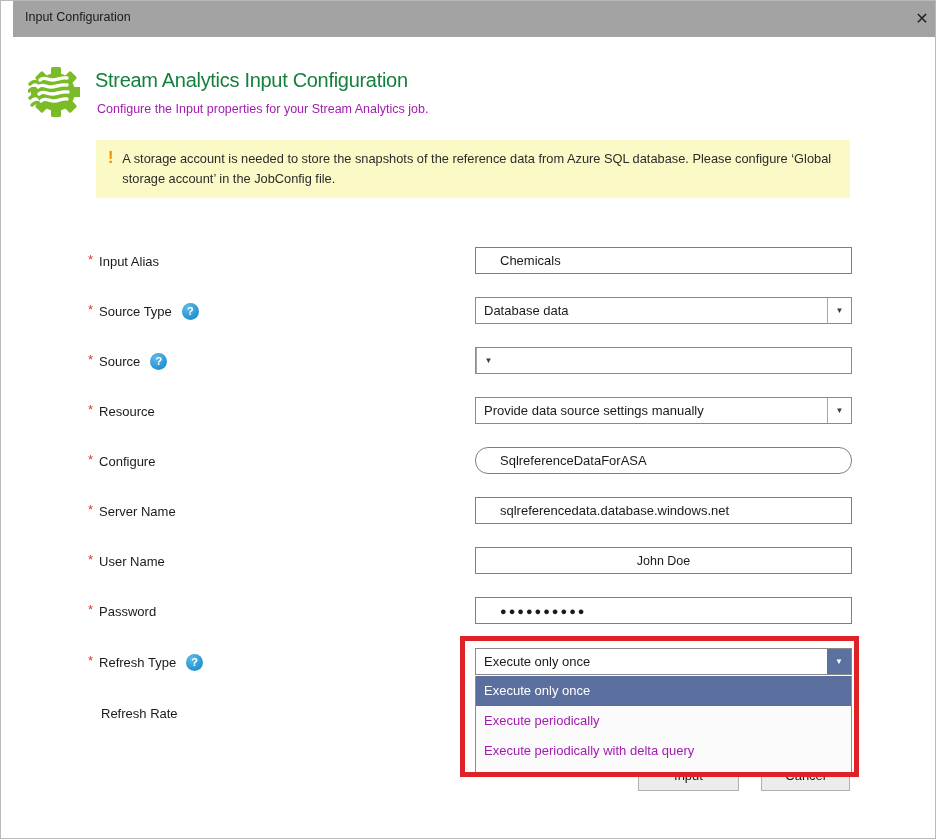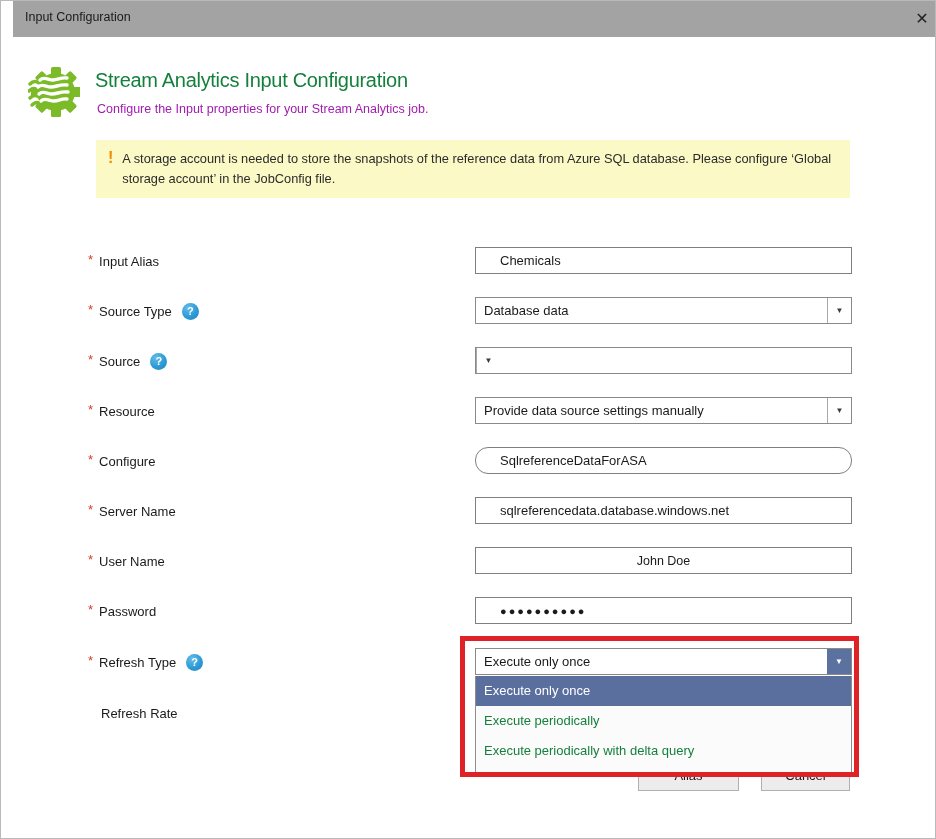--- a/index.html
+++ b/index.html
@@ -39,21 +39,21 @@
 
   .combo { position:absolute; left:474px; width:377px; height:27px;
     border:1px solid #8a8a8a; background:#fff; display:flex; align-items:center; cursor:default; }
   .combo-value { flex:1; font-size:13px; color:#1a1a1a; padding:0 8px; white-space:nowrap; overflow:hidden; }
   .combo-arrow { width:24px; height:100%; border-left:1px solid #a8a8a8;
     display:flex; align-items:center; justify-content:center; font-size:8px; color:#3c3c3c; }
   .combo-open .combo-arrow { background:#5b72a1; border-left:none; color:#ffffff; }
 
   .dd-list { position:absolute; left:474px; top:675px; width:377px; z-index:10;
     background:#fbfbfb; border:1px solid #8e8e8e; border-top:none; padding-bottom:6px; }
-  .dd-item { height:30px; line-height:30px; font-size:13px; color:#15803d; padding:0 8px;
+  .dd-item { height:30px; line-height:30px; font-size:13px; color:#a21caf; padding:0 8px;
     white-space:nowrap; cursor:default; }
   .dd-item.selected { background:#5a6f9e; color:#ffffff; }
 
   .annotation-rect { position:absolute; left:459px; top:635px; width:399px; height:141px;
     border:5px solid #df2226; z-index:20; pointer-events:none; }
 
   .btn { position:absolute; top:759px; height:31px; background:#ececec;
     border:1px solid #b0b0b0; font-family:"Liberation Sans",sans-serif;
     font-size:13px; color:#1a1a1a; cursor:pointer; z-index:1; }
   .btn-save { left:637px; width:101px; }
@@ -170,21 +170,21 @@
   </div>
   <div class="combo combo-open" style="top:647px">
     <span class="combo-value">Execute only once</span>
     <span class="combo-arrow">▼</span>
   </div>
 
   <div class="row-label" style="top:703px">
     <span class="noreq">Refresh Rate</span>
   </div>
 
-  <button class="btn btn-save">Alias</button>
+  <button class="btn btn-save">Input</button>
   <button class="btn btn-cancel">Cancel</button>
 
   <div class="dd-list">
     <div class="dd-item selected">Execute only once</div>
     <div class="dd-item">Execute periodically</div>
     <div class="dd-item">Execute periodically with delta query</div>
   </div>
 
   <div class="annotation-rect"></div>
 

